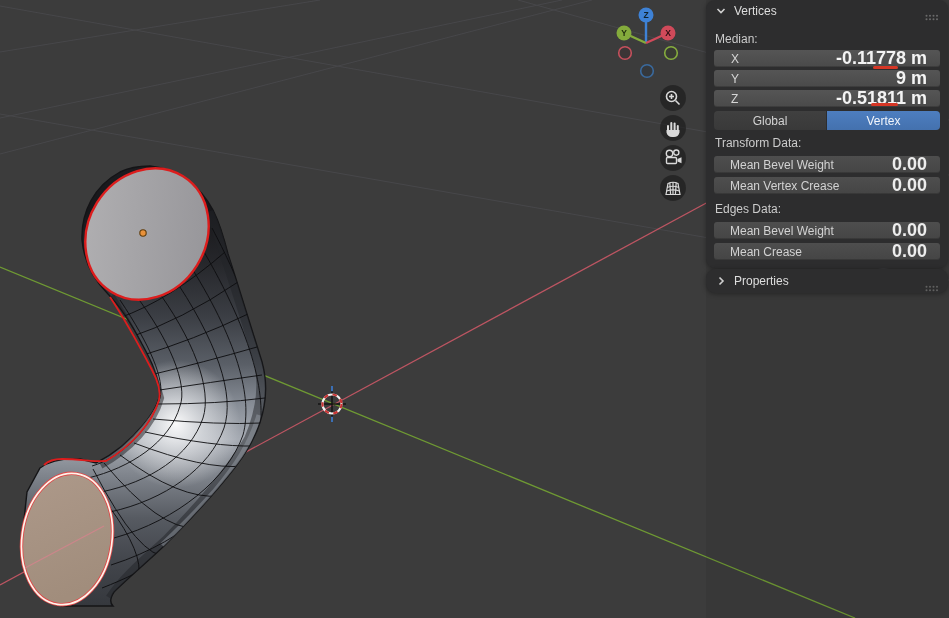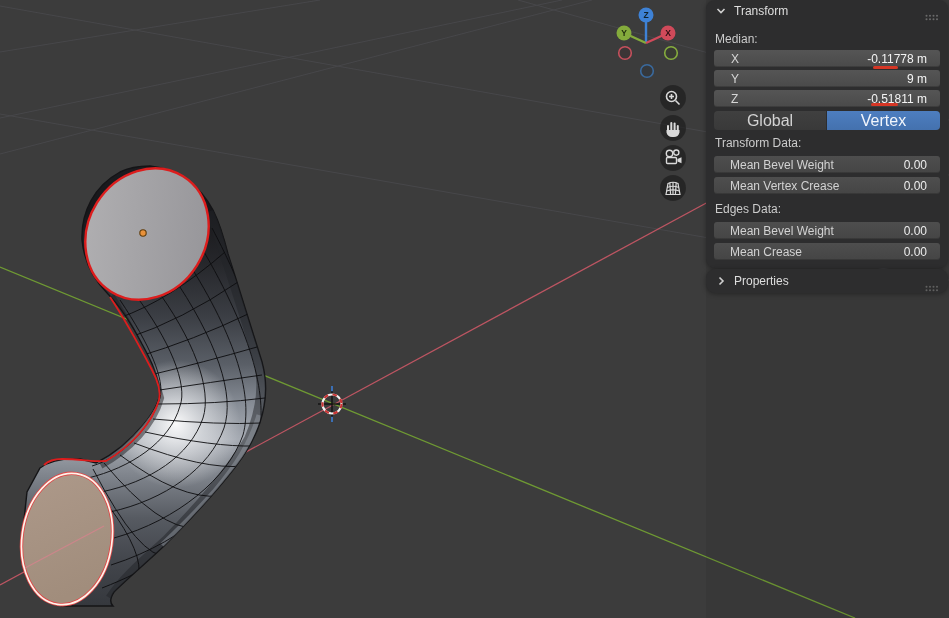--- a/index.html
+++ b/index.html
@@ -18,26 +18,26 @@
        display:flex;align-items:center;cursor:pointer;}
   .panel-header .chev{margin-left:9px;display:flex;}
   .panel-title{margin-left:7px;font-size:12px;color:#dedede;}
   .drag-dots{position:absolute;right:9px;top:7px;opacity:.8;}
   .sec-label{position:absolute;left:9px;font-size:12px;color:#cccccc;text-align:center;}
   .field-row{position:absolute;left:8px;width:226px;height:17px;border-radius:3px;
        background:linear-gradient(180deg,#555555,#4a4a4a);
        display:flex;align-items:center;justify-content:space-between;
        box-shadow:inset 0 -1px rgba(0,0,0,.18);cursor:ew-resize;}
   .field-row .f-label{margin-left:17px;font-size:12px;color:#d6d6d6;}
-  .field-row .f-value{margin-right:13px;font-size:12px;color:#f4f4f4;}
+  .field-row .f-value{margin-right:13px;font-size:18px;color:#f4f4f4;font-weight:bold;}
   .data-row{background:linear-gradient(180deg,#4e4e4e,#454545);justify-content:space-between;}
   .data-row .f-label{margin-left:16px;color:#d2d2d2;}
   .data-row .f-value{color:#ededed;}
   .seg-group{position:absolute;left:8px;top:111px;width:226px;height:19px;display:flex;}
-  .seg-btn{width:113px;height:19px;font-size:16px;display:flex;align-items:center;
+  .seg-btn{width:113px;height:19px;font-size:12px;display:flex;align-items:center;
        justify-content:center;cursor:pointer;box-sizing:border-box;}
   #btn-global{background:linear-gradient(180deg,#404040,#393939);color:#d3d3d3;
        border-radius:4px 0 0 4px;margin-right:1px;width:112px;}
   #btn-local{background:linear-gradient(180deg,#4d7ec0,#4471ae);color:#f2f6fc;
        border-radius:0 4px 4px 0;}
   .annot-underline{position:absolute;height:3px;background:#d63726;border-radius:2px;}
 </style>
 </head>
 <body>
 
@@ -234,21 +234,21 @@
 
 <div id="sidebar-overlay"></div>
 
 <div class="panel" id="transform-panel">
   <div class="panel-header">
     <span class="chev">
       <svg width="12" height="12" viewBox="0 0 12 12">
             <path d="M2.5,4 L6,7.5 L9.5,4" fill="none" stroke="#cfcfcf" stroke-width="1.6"></path>
           </svg>
     </span>
-    <span class="panel-title">Transform</span>
+    <span class="panel-title">Vertices</span>
     <span class="drag-dots">
       <svg width="14" height="7" viewBox="0 0 14 7">
         <g fill="#7a7a7a">
               <circle cx="1.5" cy="1.8" r="1"></circle>
               <circle cx="5" cy="1.8" r="1"></circle>
         <circle cx="8.5" cy="1.8" r="1"></circle>
               <circle cx="12" cy="1.8" r="1"></circle>
         <circle cx="1.5" cy="5.2" r="1"></circle>
               <circle cx="5" cy="5.2" r="1"></circle>
         <circle cx="8.5" cy="5.2" r="1"></circle>

